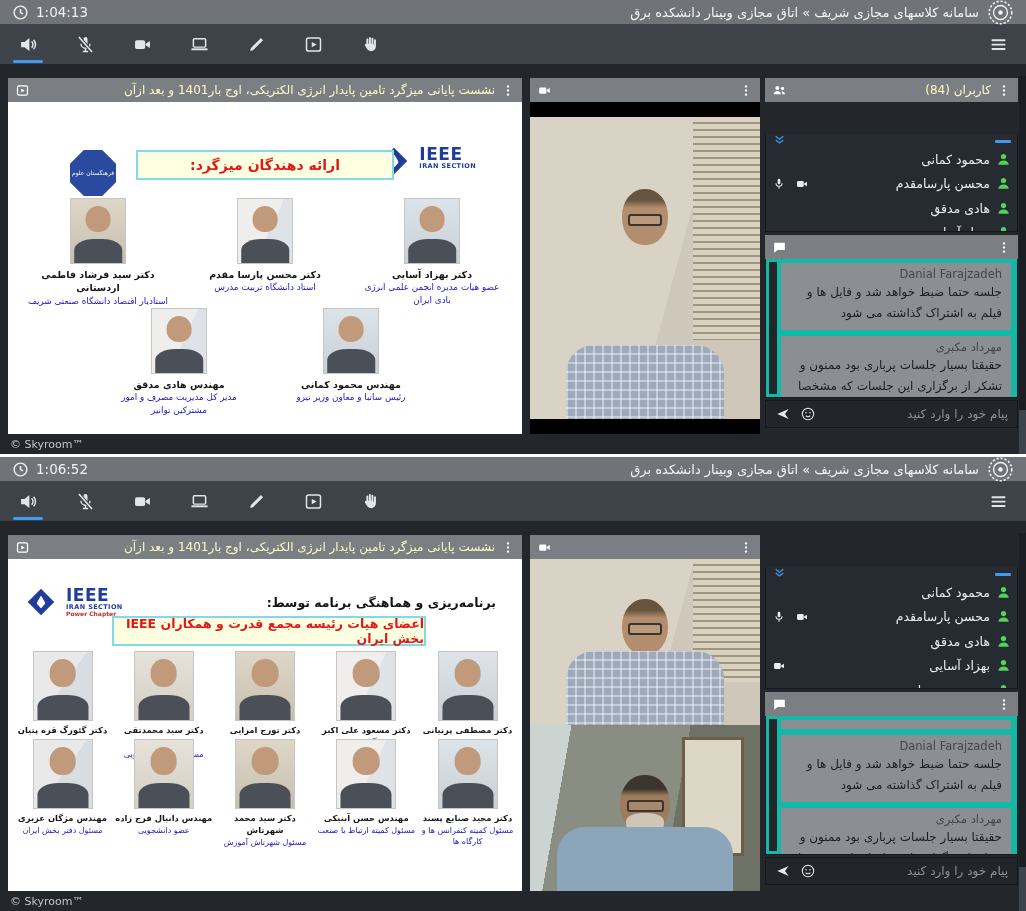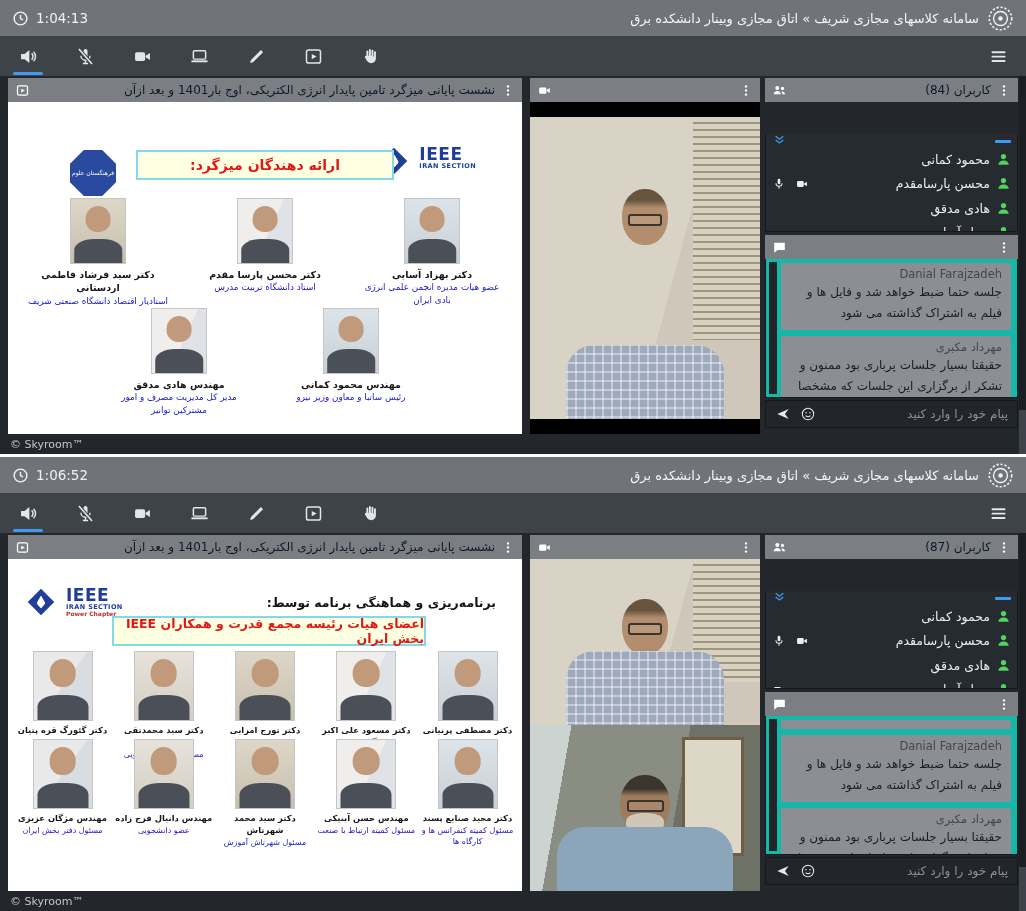--- a/index.html
+++ b/index.html
@@ -3,39 +3,39 @@
 <meta charset="utf-8">
 <style>
   * { margin:0; padding:0; box-sizing:border-box; }
   html,body { width:1026px; background:#fff; }
   body { font-family:"DejaVu Sans","Liberation Sans",sans-serif; height:911px; overflow:hidden; }
 
   .session { position:relative; width:1026px; height:454px; background:#23272c; overflow:hidden; }
   .session + .session { margin-top:3px; }
 
   
-  .topbar { height:36px; background:#70747а; background:#707478; display:flex; align-items:center; padding:0 12px; color:#eef1f3; gap:8px; }
+  .topbar { height:24px; background:#70747а; background:#707478; display:flex; align-items:center; padding:0 12px; color:#eef1f3; gap:8px; }
   .clockwrap { display:flex; align-items:center; gap:7px; font-size:13.5px; color:#f0f2f4; }
   .topbar .spacer { flex:1; }
   .apptitle { font-size:13px; direction:rtl; color:#f2f4f6; }
   .applogo { width:27px; height:27px; color:#f2f4f6; }
 
   
   .toolbar { height:40px; background:#3e4349; display:flex; align-items:center; padding:0 16px; gap:33px; color:#e2e6e9; }
   .tool { position:relative; width:24px; height:24px; display:flex; align-items:center; justify-content:center; cursor:pointer; }
   .tool svg { width:21px; height:21px; }
   .tool.active::after { content:""; position:absolute; left:-3px; right:-3px; bottom:-7px; height:3px; border-radius:2px; background:#3f9bf0; }
   .toolbar .spacer { flex:1; }
 
   
   .content { position:absolute; left:0; right:0; top:76px; bottom:0; }
   .panel { position:absolute; display:flex; flex-direction:column; }
   .ph { height:24px; background:#7b7f83; color:#fff; display:flex; align-items:center; padding:0 7px; gap:6px; flex:0 0 24px; }
   .ph svg { width:15px; height:15px; }
-  .ph-title { flex:1; text-align:right; direction:rtl; font-size:12px; color:#0f172a; }
+  .ph-title { flex:1; text-align:right; direction:rtl; font-size:12px; color:#fef9c3; }
   .kebab { width:14px; height:16px; display:flex; align-items:center; justify-content:center; cursor:pointer; }
 
   .pres { left:8px; top:2px; width:514px; height:356px; }
   .slide { flex:1; background:#fff; position:relative; overflow:hidden; }
 
   .vid { left:530px; top:2px; width:230px; height:356px; }
   .vbody { flex:1; background:#000; display:flex; flex-direction:column; overflow:hidden; }
   .feed { position:relative; overflow:hidden; background:linear-gradient(105deg,#d9d3c6 0 60%,#cfc8ba 60%); }
   .feed.letter { height:302px; margin:auto 0; }
   .feed.half { flex:1; }
@@ -591,36 +591,20 @@
         </div>
         <div class="feed half dark">
           <span class="frame"></span>
           <span class="f-head"></span>
           <span class="f-body"></span>
         </div>
       </div>
     </div>
 
     <div class="panel usersp">
-      <div class="ph">
-        <svg viewBox="0 0 24 24" fill="currentColor">
-            <circle cx="8.5" cy="8" r="3.2"></circle>
-            <path d="M2.8 18c0-3.2 2.6-5.2 5.7-5.2s5.7 2 5.7 5.2z"></path>
-            <circle cx="16.8" cy="8.6" r="2.6"></circle>
-            <path d="M15.4 13.1c2.9.2 5.4 2 5.4 4.9h-4.2"></path>
-          </svg>
-        <span class="ph-title">کاربران (87)</span>
-        <span class="kebab">
-            <svg width="14" height="16" viewBox="0 0 24 24" fill="currentColor">
-              <circle cx="12" cy="5" r="2"></circle>
-              <circle cx="12" cy="12" r="2"></circle>
-              <circle cx="12" cy="19" r="2"></circle>
-            </svg>
-          </span>
-      </div>
       <div class="ubody">
         <div class="urow partial">
           <span class="dash"></span>
           <span class="spacer"></span>
           <svg class="chev" viewBox="0 0 24 24" fill="none" stroke="currentColor" stroke-width="2.4">
               <path d="M5 4l7 5.5L19 4"></path>
               <path d="M5 11l7 5.5L19 11"></path>
             </svg>
         </div>
         <div class="urow">

